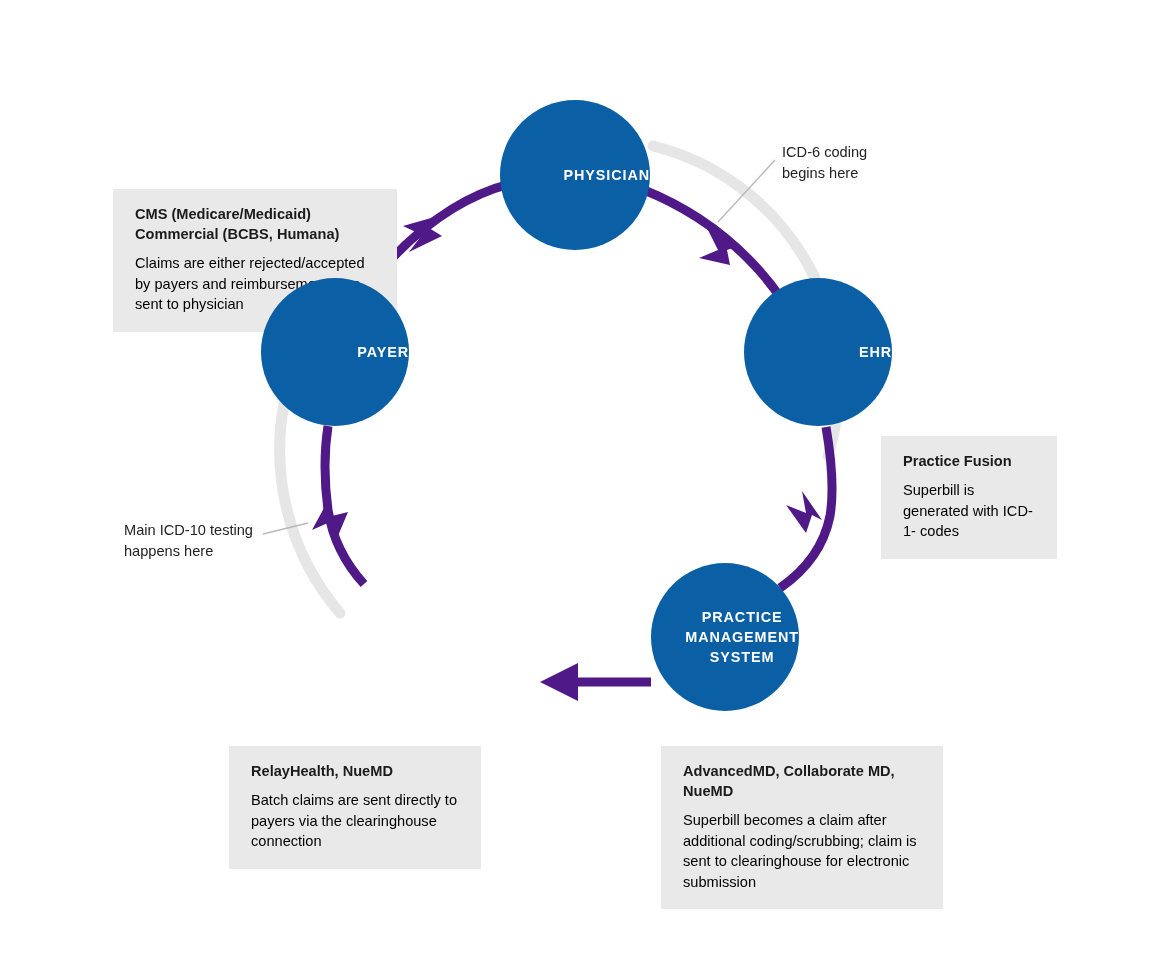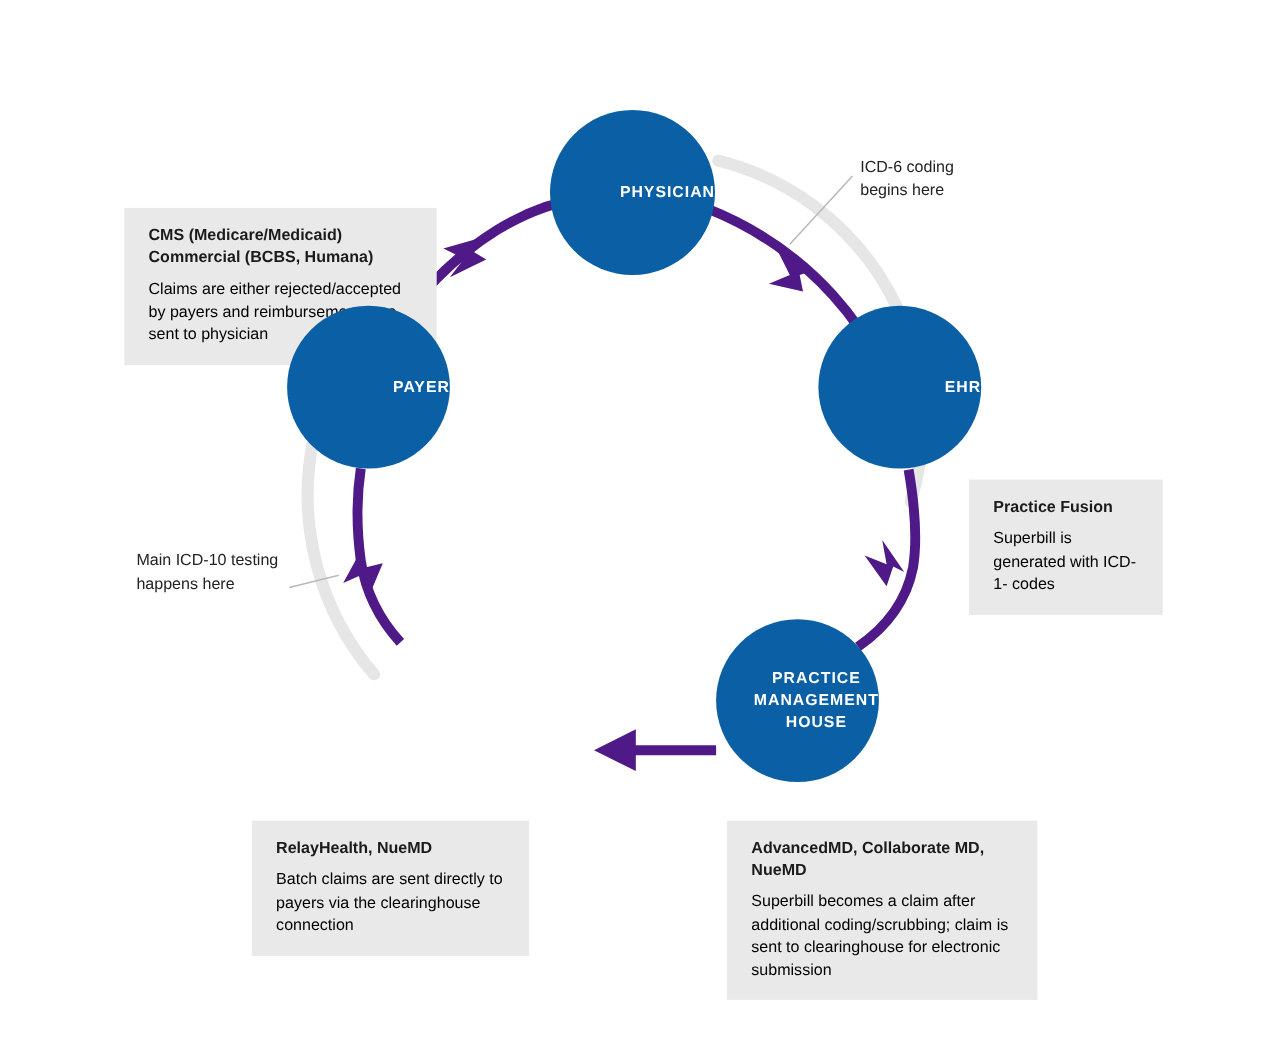--- a/index.html
+++ b/index.html
@@ -62,21 +62,21 @@
 
   
   .annotation {
     position: absolute;
     font-size: 14.6px;
     line-height: 21px;
     color: #232323;
     white-space: pre-line;
   }
   #ann-icd10-coding { left: 782px; top: 142px; width: 160px; }
-  #ann-icd10-testing{ left: 124px; top: 500px; width: 180px; }
+  #ann-icd10-testing{ left: 124px; top: 520px; width: 180px; }
 
   
   .node-circle {
     position: absolute;
     border-radius: 50%;
     background: #0b60a5;
     display: flex;
     align-items: center;
     justify-content: flex-end;
     text-align: center;
@@ -156,21 +156,21 @@
     <span class="node-label">PHYSICIAN</span>
   </div>
 
   <div class="node-circle" id="node-ehr">
     <span class="node-label">EHR</span>
   </div>
 
   <div class="node-circle" id="node-pms">
     <span class="node-label">PRACTICE
 MANAGEMENT
-HOUSE</span>
+SYSTEM</span>
   </div>
 
 
   <div class="node-circle" id="node-payer">
     <span class="node-label">PAYER</span>
   </div>
 
 </div>
 
 </body></html>

